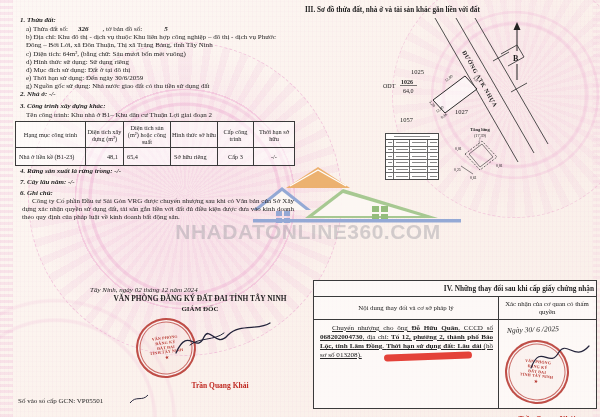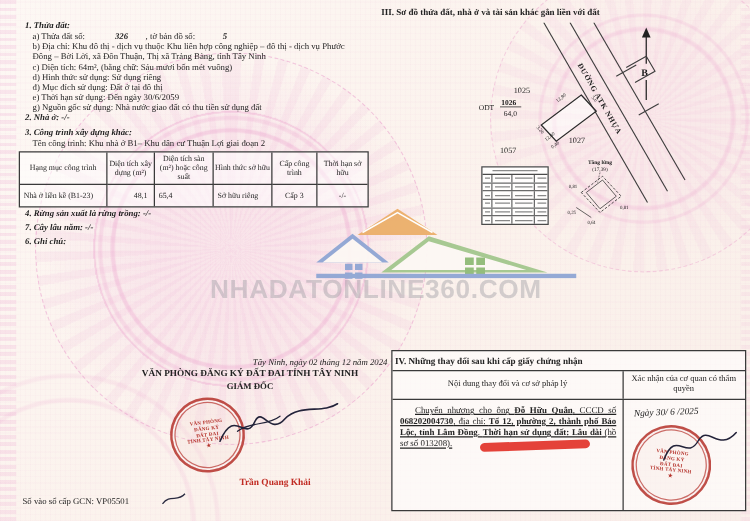--- a/index.html
+++ b/index.html
@@ -25,21 +25,21 @@
       radial-gradient(circle,rgba(242,190,222,.16) 0 30%,transparent 66%);}
   .emblem-corner{left:-70px;top:295px;width:250px;height:250px;
     background:radial-gradient(circle,transparent 0 55%,rgba(233,150,200,.14) 56% 57%,transparent 58% 66%,rgba(233,150,200,.12) 67% 68%,transparent 69%);}
   .edge{position:absolute;top:0;bottom:0;width:13px;z-index:0;
     background:repeating-linear-gradient(0deg,rgba(236,165,208,.22) 0 3px,rgba(255,255,255,0) 3px 6px);}
   .edge.l{left:0}.edge.r{right:0;width:7px;opacity:.6}
   
   .logo{position:absolute;left:250px;top:160px;z-index:1;opacity:.95}
   .wmtext{position:absolute;left:168px;top:220px;z-index:1;width:280px;
     font-family:"Liberation Sans","DejaVu Sans",sans-serif;font-weight:bold;
-    font-size:21px;letter-spacing:.5px;color:rgba(150,150,158,.40);}
+    font-size:21px;letter-spacing:.5px;color:rgba(150,150,158,.40);text-align:center;}
   
   .t{position:absolute;font-size:7px;line-height:8.2px;z-index:2;white-space:nowrap;}
   .b{font-weight:bold}.i{font-style:italic}
   .wrap{white-space:normal}
   .hand{font-style:italic;font-weight:bold;}
   
   .ctab{position:absolute;left:15px;top:121px;width:278px;z-index:2;
     border:1px solid #3a3a3a;border-collapse:collapse;display:grid;
     grid-template-columns:70px 38px 47px 47px 36px 40px;background:rgba(255,255,255,.55);}
   .ctab>div{border-right:1px solid #3a3a3a;border-bottom:1px solid #3a3a3a;
@@ -54,21 +54,21 @@
   .stamp{position:absolute;border-radius:50%;z-index:3;display:flex;flex-direction:column;
     align-items:center;justify-content:center;text-align:center;color:#b5332c;
     border:2px solid rgba(181,51,44,.85);box-shadow:inset 0 0 0 1.5px rgba(255,255,255,.9),inset 0 0 0 2.5px rgba(181,51,44,.7);
     background:rgba(244,215,210,.18);transform:rotate(-7deg);}
   .stamp .sl{font-size:4px;line-height:4.6px;font-weight:bold;letter-spacing:.2px}
   .stamp .star{font-size:5px;line-height:5px;color:#b5332c}
   .sig{position:absolute;z-index:4}
   .redname{position:absolute;z-index:3;color:#c02a22;font-weight:bold;font-size:7.5px;}
   
   .s4{position:absolute;left:313px;top:280px;width:282px;z-index:2;border:1px solid #3a3a3a;background:rgba(255,255,255,.6);}
-  .s4 .r1{border-bottom:1px solid #3a3a3a;text-align:left;font-weight:bold;font-size:7.3px;padding:3px 2px;}
+  .s4 .r1{border-bottom:1px solid #3a3a3a;text-align:right;font-weight:bold;font-size:7.3px;padding:3px 2px;}
   .s4 .r2{display:grid;grid-template-columns:185px 96px;border-bottom:1px solid #3a3a3a;}
   .s4 .r2>div{font-size:6.8px;line-height:8px;text-align:center;padding:3px 6px;}
   .s4 .r2>div:first-child{border-right:1px solid #3a3a3a;display:flex;align-items:center;justify-content:center}
   .s4 .body{display:grid;grid-template-columns:185px 96px;min-height:88px;}
   .s4 .bl{border-right:1px solid #3a3a3a;position:relative;padding:4px 5px 2px 6px;}
   .s4 .bl p{margin:0;font-size:7.1px;line-height:9px;text-align:justify;text-indent:12px;white-space:normal;text-decoration:underline;}
   .s4 .br{position:relative;}
   .marker{position:absolute;left:70px;top:33px;width:88px;height:7px;background:#e2342a;
     border-radius:4px;transform:rotate(-2deg);opacity:.93;z-index:4}
   .handdate{position:absolute;left:8px;top:5px;font-size:7.5px;font-style:italic;transform:rotate(-2deg);white-space:nowrap}
@@ -109,21 +109,21 @@
     <polygon points="63,56 93,33 171,56" fill="#fdf8f4"></polygon>
     <rect x="122" y="46" width="7" height="6" fill="#8fbb77"></rect>
       <rect x="131" y="46" width="7" height="6" fill="#8fbb77"></rect>
     <rect x="122" y="54" width="7" height="6" fill="#8fbb77"></rect>
       <rect x="131" y="54" width="7" height="6" fill="#8fbb77"></rect>
     <rect x="3" y="59" width="208" height="3.5" fill="#8fa6d4"></rect>
   </svg>
   <div class="wmtext">NHADATONLINE360.COM</div>
 
   <div class="t b i" style="left:20px;top:16px">1. Thửa đất:</div>
-  <div class="t" style="left:26px;top:24.5px"><span>a) Thửa đất số:</span><span class="hand" style="margin:0 14px 0 24px">326</span><span>, tờ bản đồ số:</span><span class="hand" style="margin-left:22px">5</span></div>
+  <div class="t" style="left:26px;top:24.5px"><span>a) Thửa đất số:</span><span class="hand" style="margin:0 14px 0 10px">326</span><span>, tờ bản đồ số:</span><span class="hand" style="margin-left:22px">5</span></div>
   <div class="t wrap" style="left:26px;top:33px;width:266px">b) Địa chỉ: Khu đô thị - dịch vụ thuộc Khu liên hợp công nghiệp – đô thị - dịch vụ Phước Đông – Bời Lời, xã Đôn Thuận, Thị xã Trảng Bàng, tỉnh Tây Ninh</div>
   <div class="t" style="left:26px;top:49.5px">c) Diện tích: 64m², (bằng chữ: Sáu mươi bốn mét vuông)</div>
   <div class="t" style="left:26px;top:57.5px">d) Hình thức sử dụng: Sử dụng riêng</div>
   <div class="t" style="left:26px;top:65.5px">đ) Mục đích sử dụng: Đất ở tại đô thị</div>
   <div class="t" style="left:26px;top:73.5px">e) Thời hạn sử dụng: Đến ngày 30/6/2059</div>
   <div class="t" style="left:26px;top:81.5px">g) Nguồn gốc sử dụng: Nhà nước giao đất có thu tiền sử dụng đất</div>
   <div class="t b i" style="left:20px;top:90px">2. Nhà ở: -/-</div>
   <div class="t b i" style="left:20px;top:101.5px">3. Công trình xây dựng khác:</div>
   <div class="t" style="left:26px;top:110.5px">Tên công trình: Khu nhà ở B1– Khu dân cư Thuận Lợi giai đoạn 2</div>
 
@@ -138,22 +138,23 @@
     <div class="rw last cell-r">48,1</div>
     <div class="rw last cell-l">65,4</div>
     <div class="rw last cell-l">Sở hữu riêng</div>
     <div class="rw last">Cấp 3</div>
     <div class="rw last">-/-</div>
   </div>
 
   <div class="t b i" style="left:20px;top:167px">4. Rừng sản xuất là rừng trồng: -/-</div>
   <div class="t b i" style="left:20px;top:178px">7. Cây lâu năm: -/-</div>
   <div class="t b i" style="left:20px;top:188.5px">6. Ghi chú:</div>
-
-  <div class="t i" style="left:90px;top:286px;width:220px;text-align:right">Tây Ninh, ngày 02 tháng 12 năm 2024</div>
+  <div class="t wrap" style="left:22px;top:196.5px;width:272px;text-align:justify;text-indent:10px">Công ty Cổ phần Đầu tư Sài Gòn VRG được chuyển nhượng sau khi có Văn bản của Sở Xây dựng xác nhận quyền sử dụng đất, tài sản gắn liền với đất đủ điều kiện được đưa vào kinh doanh theo quy định của pháp luật về kinh doanh bất động sản.</div>
+
+  <div class="t i" style="left:90px;top:286px;width:220px;text-align:left">Tây Ninh, ngày 02 tháng 12 năm 2024</div>
   <div class="t b" style="left:60px;top:295px;width:280px;text-align:center;font-size:7.4px">VĂN PHÒNG ĐĂNG KÝ ĐẤT ĐAI TỈNH TÂY NINH</div>
   <div class="t b" style="left:90px;top:305px;width:220px;text-align:center">GIÁM ĐỐC</div>
 
   <div class="stamp" style="left:136px;top:318px;width:56px;height:56px">
     <div class="sl">VĂN PHÒNG</div>
     <div class="sl">ĐĂNG KÝ</div>
     <div class="sl">ĐẤT ĐAI</div>
     <div class="sl">TỈNH TÂY NINH</div>
     <div class="star">★</div>
   </div>

